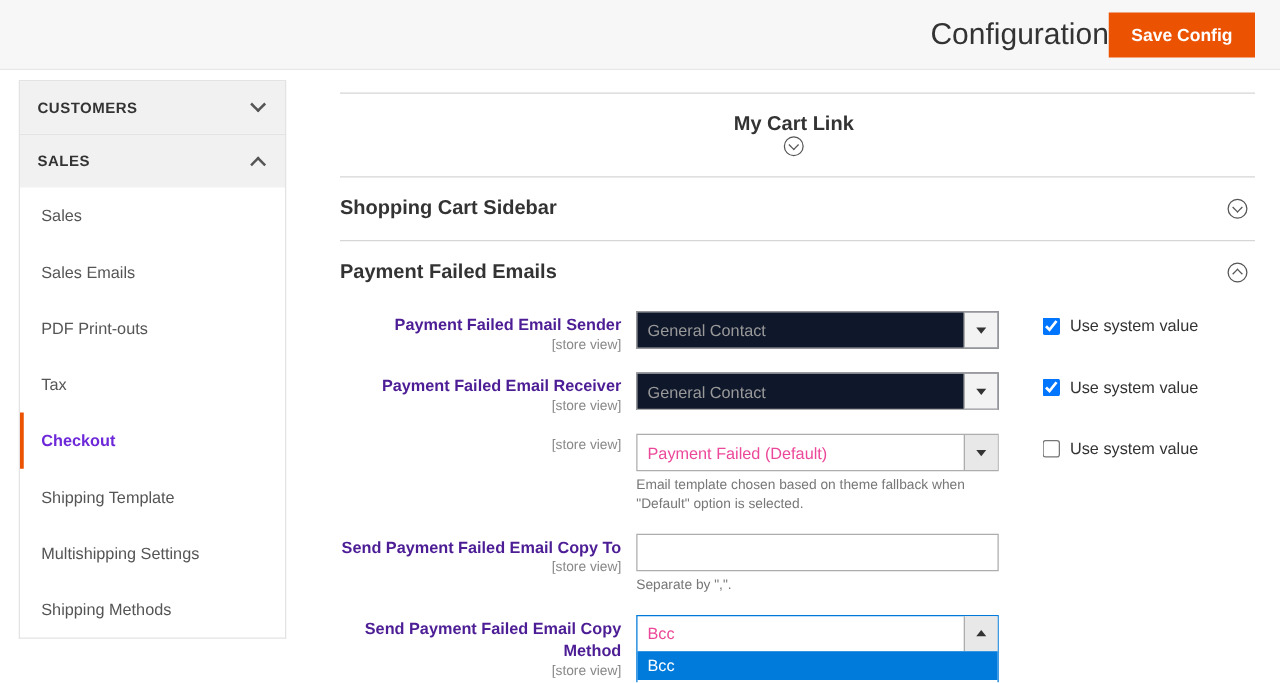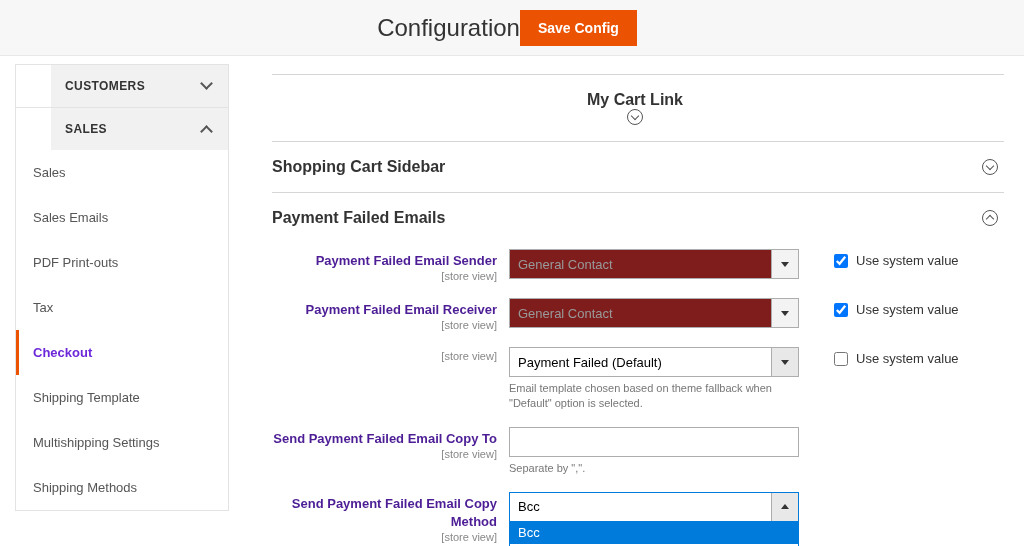--- a/index.html
+++ b/index.html
@@ -2,21 +2,21 @@
 <html><head>
 <meta charset="utf-8">
 <style>
   * { box-sizing: border-box; margin: 0; padding: 0; }
   html, body { width: 1024px; height: 546px; font-family: Arial, Helvetica, sans-serif; background: #fff; overflow: hidden; }
 
   .header {
     height: 56px;
     display: flex;
     align-items: center;
-    justify-content: center;
+    justify-content: flex-end;
     padding: 0 20px 0 10px;
     background: #f7f7f7;
     border-bottom: 1px solid #e8e8e8;
   }
   .header h1 {
     font-size: 24px;
     font-weight: 400;
     color: #333;
   }
   .save-btn {
@@ -47,21 +47,20 @@
     justify-content: space-between;
     align-items: center;
     padding: 14px 14px;
     background: #f1f1f1;
     font-size: 12px;
     font-weight: 700;
     letter-spacing: 0.4px;
     color: #333;
     cursor: pointer;
     text-transform: uppercase;
-    margin-left: 35px;
   }
   .side-items { list-style: none; }
   .side-items li {
     padding: 15px 14px 15px 14px;
     font-size: 13px;
     color: #555;
     cursor: pointer;
     border-left: 3px solid transparent;
   }
   .side-items li.active {
@@ -148,21 +147,21 @@
   .input-col {
     width: 290px;
     position: relative;
   }
   .select, .textinput {
     width: 100%;
     height: 30px;
     border: 1px solid #adadad;
     padding: 0 8px;
     font-size: 13px;
-    color: #000000;
+    color: #ec4899;
     background: #fff;
   }
   .select {
     display: flex;
     align-items: center;
     justify-content: space-between;
     position: relative;
   }
   .select .arrow {
     width: 27px;
@@ -175,21 +174,21 @@
     position: absolute;
     right: 0; top: 0;
   }
   .select .arrow::before {
     content: '';
     border-left: 4px solid transparent;
     border-right: 4px solid transparent;
     border-top: 5px solid #333;
   }
   .select.disabled {
-    background: #7f1d1d;
+    background: #0f172a;
     color: #999;
   }
   .select.disabled .arrow { background: #f3f3f3; }
   .select.open { border-color: #007bdb; }
   .select.open .arrow::before { border-top: none; border-bottom: 5px solid #333; }
   .dropdown {
     position: absolute;
     left: 0; right: 0;
     top: 29px;
     background: #fff;

